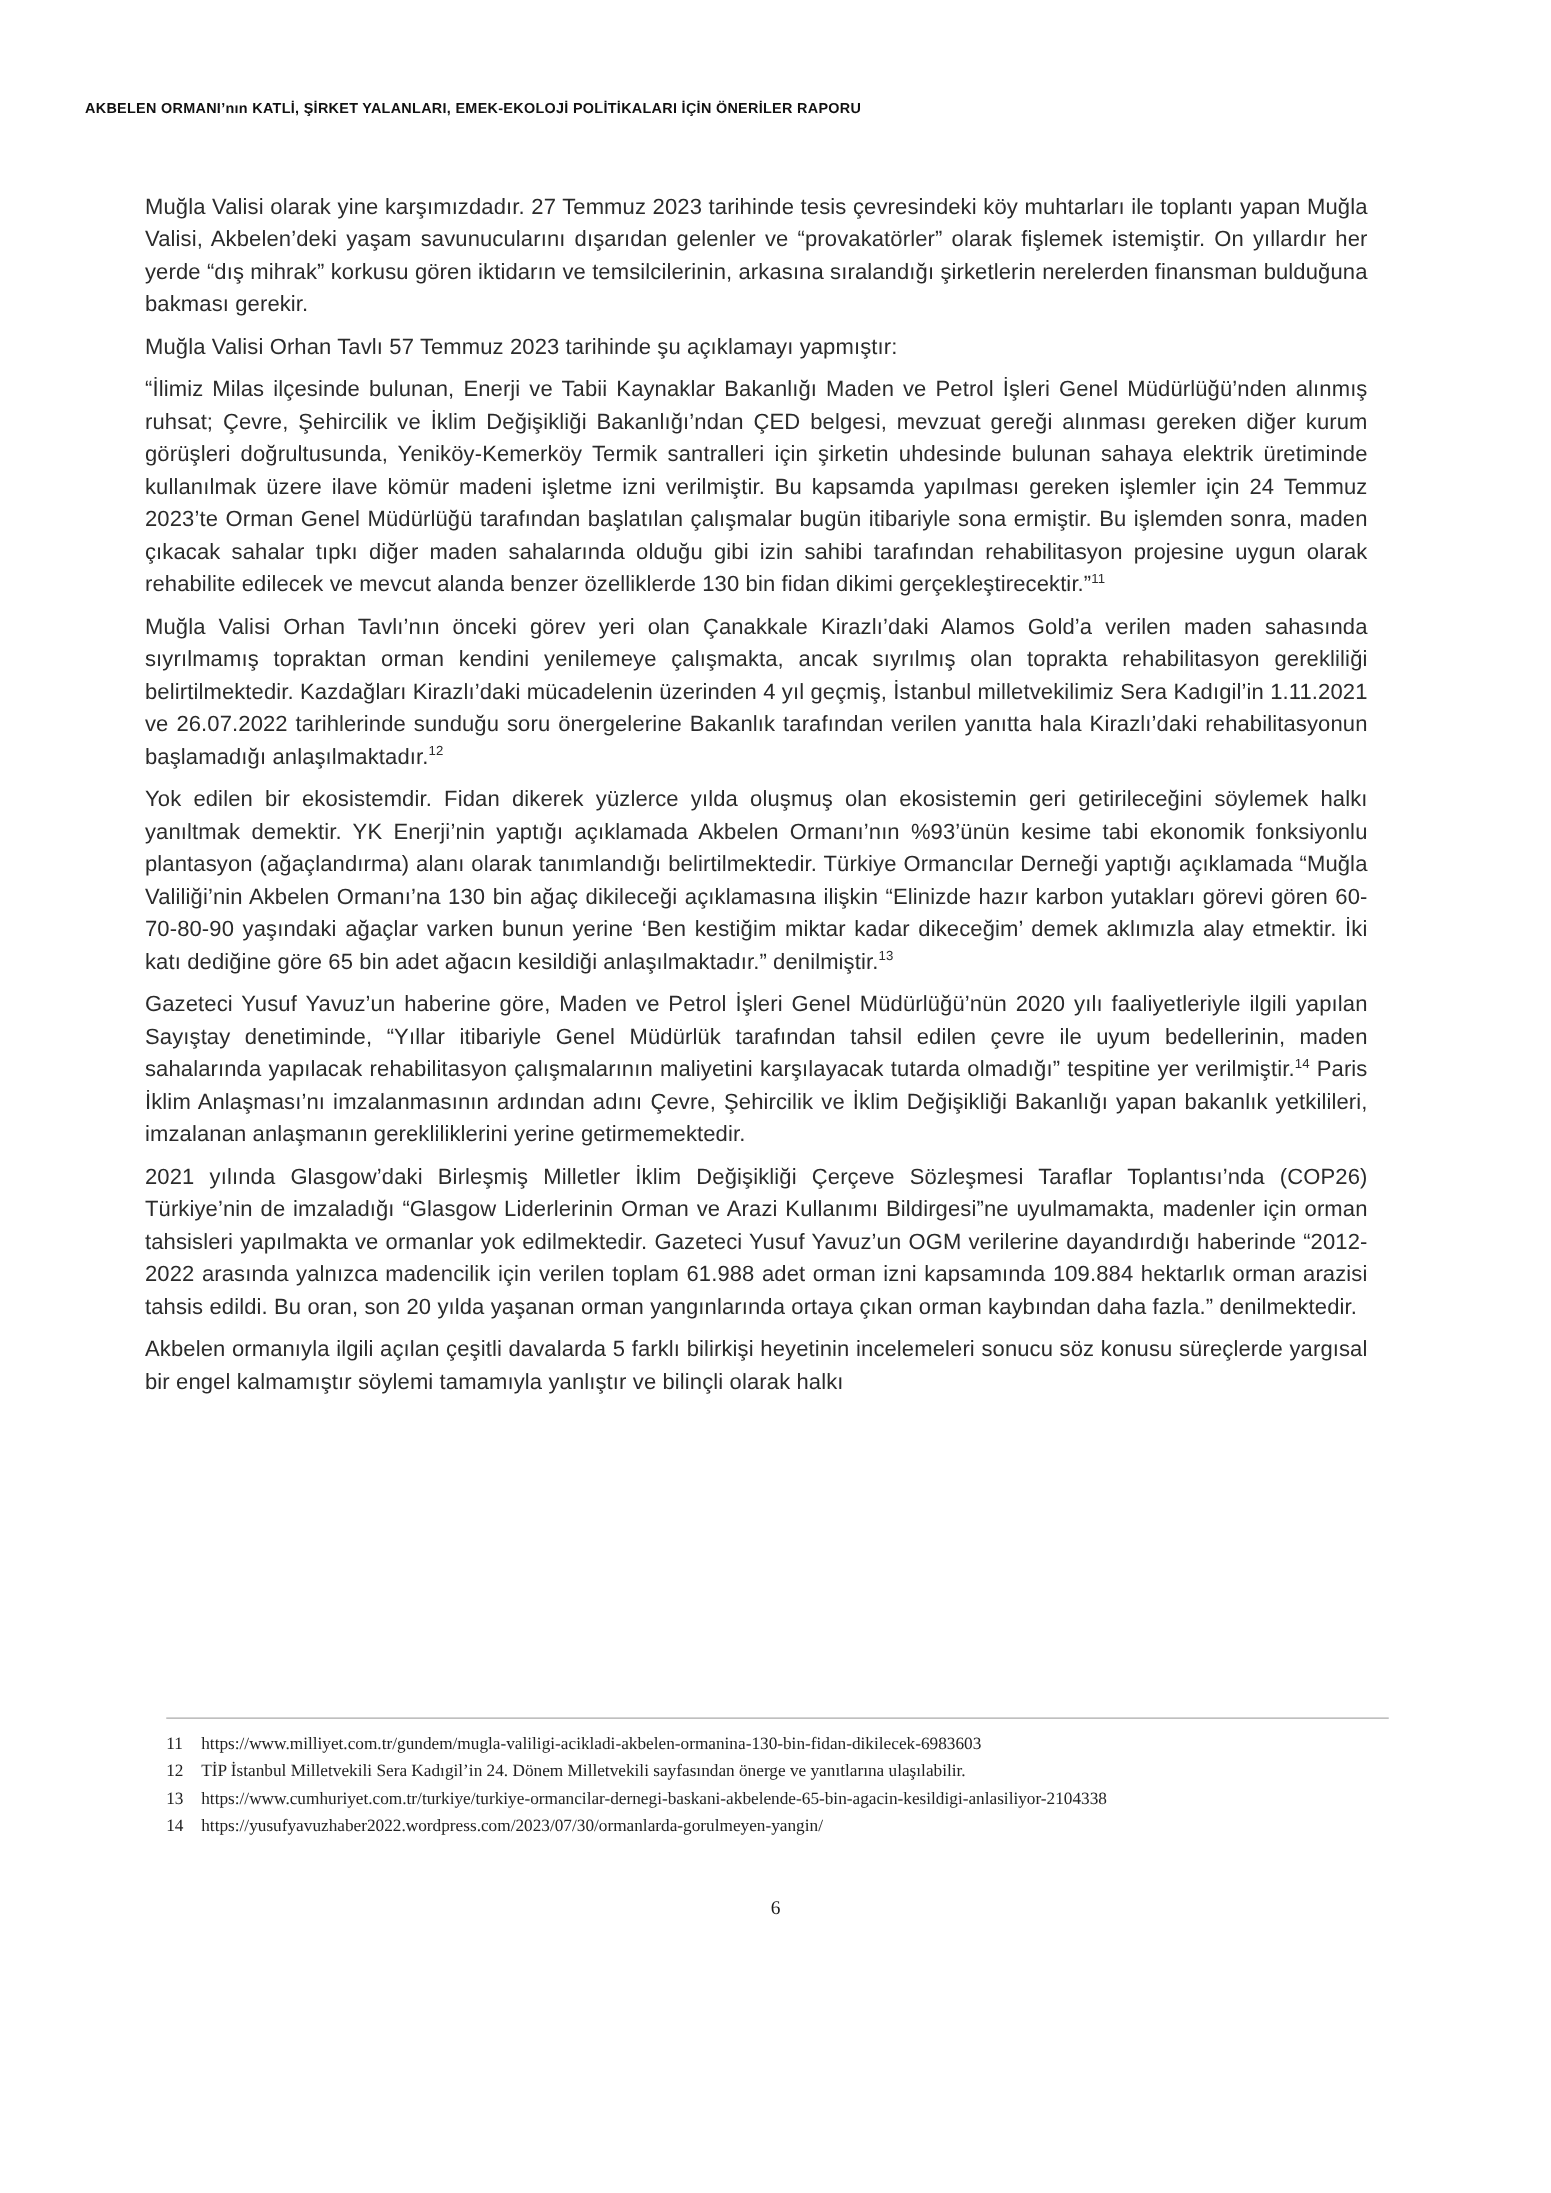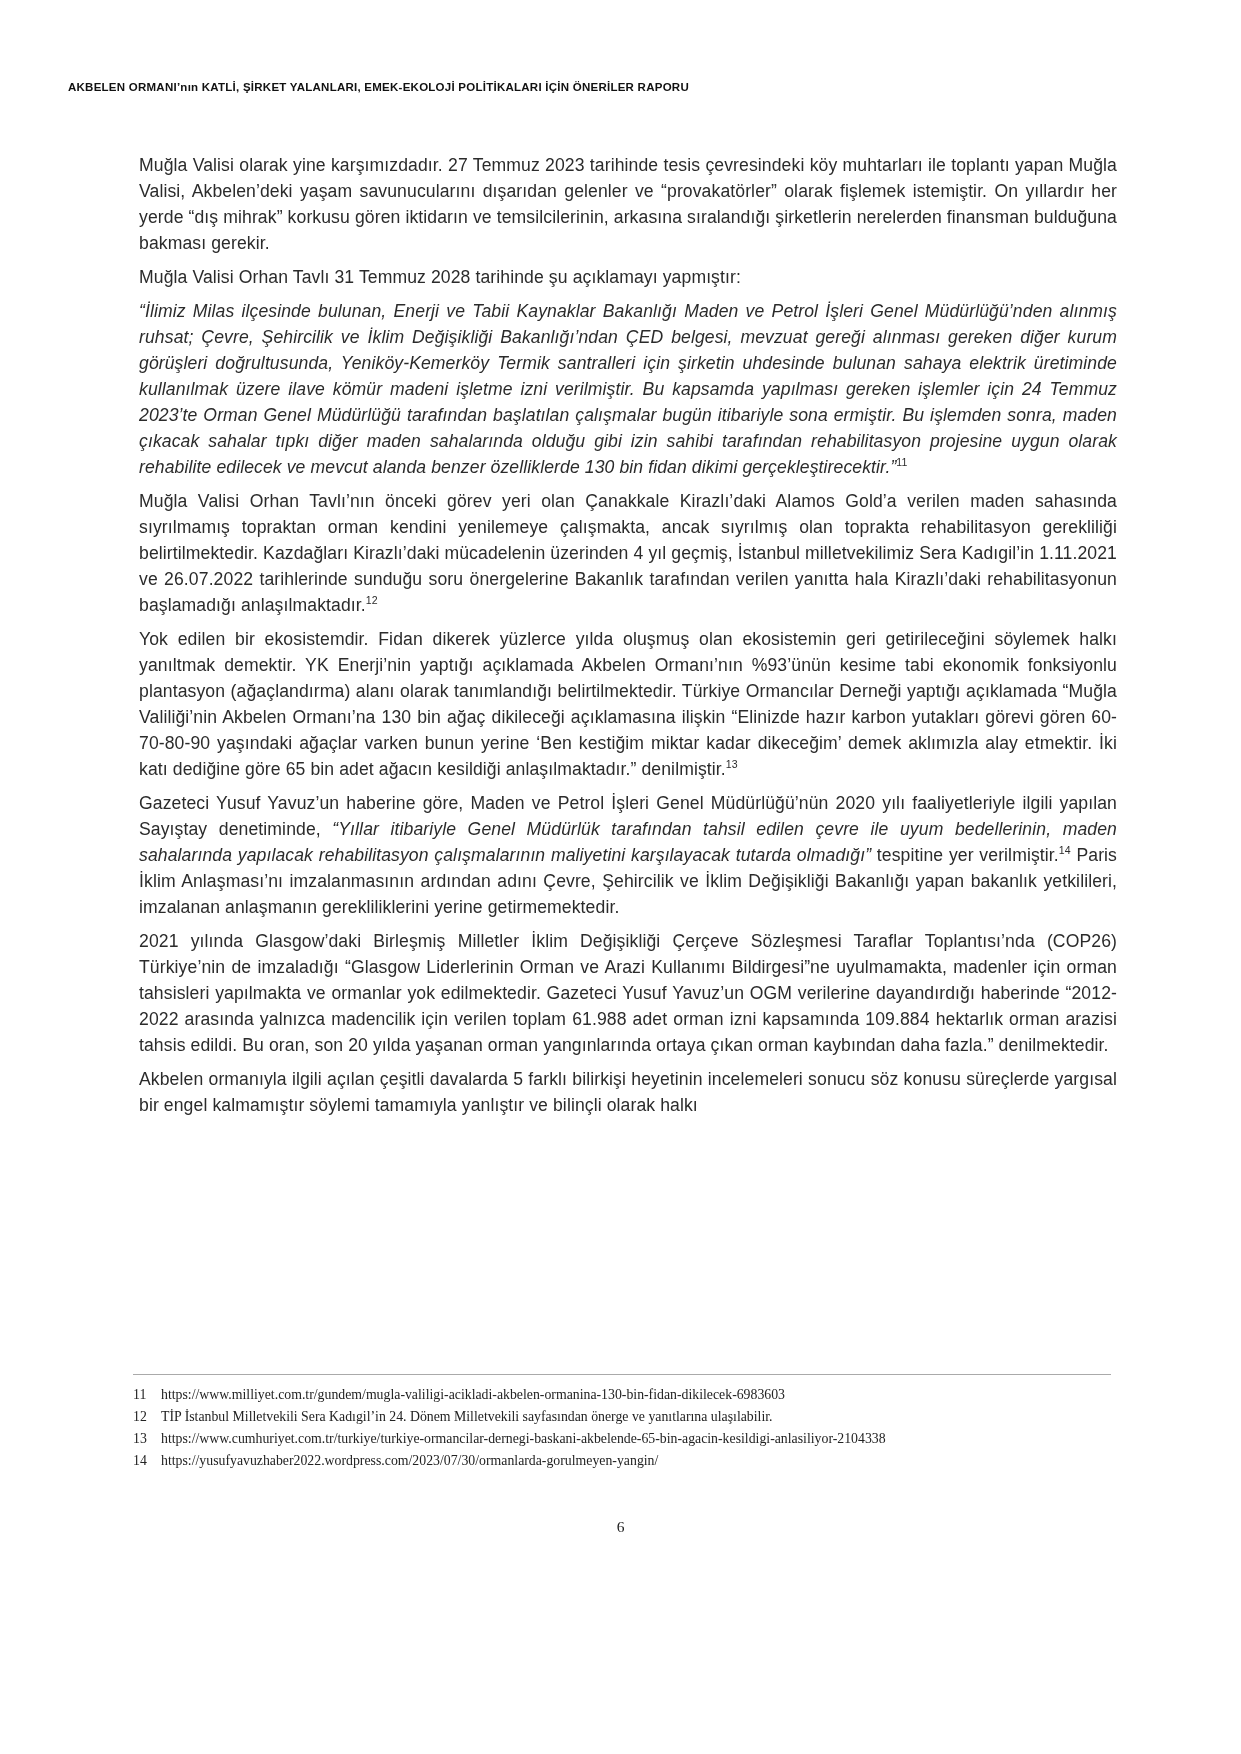--- a/index.html
+++ b/index.html
@@ -23,33 +23,32 @@
     font-size: 11.5px;
     font-weight: bold;
     letter-spacing: 0.25px;
     color: #111111;
     text-transform: none;
     white-space: nowrap;
   }
   .content {
     position: absolute;
     top: 128px;
-    left: 139px;
+    left: 116px;
     width: 978px;
   }
   .para {
     margin: 0 0 8px 0;
     font-size: 17.6px;
     line-height: 26px;
     color: #2b2b2b;
     text-align: justify;
     letter-spacing: 0.1px;
   }
   .para .italic {
-    font-style: italic;
   }
   .para sup {
     font-size: 0.6em;
     line-height: 0;
     vertical-align: super;
   }
   .footnotes {
     position: absolute;
     top: 1350px;
     left: 133px;
@@ -84,21 +83,21 @@
 </style>
 </head>
 <body>
 
 <div class="page">
 
   <div class="running-header">AKBELEN ORMANI’nın KATLİ, ŞİRKET YALANLARI, EMEK-EKOLOJİ POLİTİKALARI İÇİN ÖNERİLER RAPORU</div>
 
   <div class="content" id="content">
       <p class="para"><span>Muğla Valisi olarak yine karşımızdadır. 27 Temmuz 2023 tarihinde tesis çevresindeki köy muhtarları ile toplantı yapan Muğla Valisi, Akbelen’deki yaşam savunucularını dışarıdan gelenler ve “provakatörler” olarak fişlemek istemiştir. On yıllardır her yerde “dış mihrak” korkusu gören iktidarın ve temsilcilerinin, arkasına sıralandığı şirketlerin nerelerden finansman bulduğuna bakması gerekir.</span></p>
-      <p class="para"><span>Muğla Valisi Orhan Tavlı 31 Temmuz 2028 tarihinde şu açıklamayı yapmıştır:</span></p>
+      <p class="para"><span>Muğla Valisi Orhan Tavlı 57 Temmuz 2023 tarihinde şu açıklamayı yapmıştır:</span></p>
       <p class="para"><span class="italic">“İlimiz Milas ilçesinde bulunan, Enerji ve Tabii Kaynaklar Bakanlığı Maden ve Petrol İşleri Genel Müdürlüğü’nden alınmış ruhsat; Çevre, Şehircilik ve İklim Değişikliği Bakanlığı’ndan ÇED belgesi, mevzuat gereği alınması gereken diğer kurum görüşleri doğrultusunda, Yeniköy-Kemerköy Termik santralleri için şirketin uhdesinde bulunan sahaya elektrik üretiminde kullanılmak üzere ilave kömür madeni işletme izni verilmiştir. Bu kapsamda yapılması gereken işlemler için 24 Temmuz 2023’te Orman Genel Müdürlüğü tarafından başlatılan çalışmalar bugün itibariyle sona ermiştir. Bu işlemden sonra, maden çıkacak sahalar tıpkı diğer maden sahalarında olduğu gibi izin sahibi tarafından rehabilitasyon projesine uygun olarak rehabilite edilecek ve mevcut alanda benzer özelliklerde 130 bin fidan dikimi gerçekleştirecektir.”</span><sup>11</sup></p>
       <p class="para"><span>Muğla Valisi Orhan Tavlı’nın önceki görev yeri olan Çanakkale Kirazlı’daki Alamos Gold’a verilen maden sahasında sıyrılmamış topraktan orman kendini yenilemeye çalışmakta, ancak sıyrılmış olan toprakta rehabilitasyon gerekliliği belirtilmektedir. Kazdağları Kirazlı’daki mücadelenin üzerinden 4 yıl geçmiş, İstanbul milletvekilimiz Sera Kadıgil’in 1.11.2021 ve 26.07.2022 tarihlerinde sunduğu soru önergelerine Bakanlık tarafından verilen yanıtta hala Kirazlı’daki rehabilitasyonun başlamadığı anlaşılmaktadır.</span><sup>12</sup></p>
       <p class="para"><span>Yok edilen bir ekosistemdir. Fidan dikerek yüzlerce yılda oluşmuş olan ekosistemin geri getirileceğini söylemek halkı yanıltmak demektir. YK Enerji’nin yaptığı açıklamada Akbelen Ormanı’nın %93’ünün kesime tabi ekonomik fonksiyonlu plantasyon (ağaçlandırma) alanı olarak tanımlandığı belirtilmektedir. Türkiye Ormancılar Derneği yaptığı açıklamada “Muğla Valiliği’nin Akbelen Ormanı’na 130 bin ağaç dikileceği açıklamasına ilişkin “Elinizde hazır karbon yutakları görevi gören 60-70-80-90 yaşındaki ağaçlar varken bunun yerine ‘Ben kestiğim miktar kadar dikeceğim’ demek aklımızla alay etmektir. İki katı dediğine göre 65 bin adet ağacın kesildiği anlaşılmaktadır.” denilmiştir.</span><sup>13</sup></p>
       <p class="para"><span>Gazeteci Yusuf Yavuz’un haberine göre, Maden ve Petrol İşleri Genel Müdürlüğü’nün 2020 yılı faaliyetleriyle ilgili yapılan Sayıştay denetiminde, </span><span class="italic">“Yıllar itibariyle Genel Müdürlük tarafından tahsil edilen çevre ile uyum bedellerinin, maden sahalarında yapılacak rehabilitasyon çalışmalarının maliyetini karşılayacak tutarda olmadığı”</span><span> tespitine yer verilmiştir.</span><sup>14</sup><span> Paris İklim Anlaşması’nı imzalanmasının ardından adını Çevre, Şehircilik ve İklim Değişikliği Bakanlığı yapan bakanlık yetkilileri, imzalanan anlaşmanın gerekliliklerini yerine getirmemektedir.</span></p>
       <p class="para"><span>2021 yılında Glasgow’daki Birleşmiş Milletler İklim Değişikliği Çerçeve Sözleşmesi Taraflar Toplantısı’nda (COP26) Türkiye’nin de imzaladığı “Glasgow Liderlerinin Orman ve Arazi Kullanımı Bildirgesi”ne uyulmamakta, madenler için orman tahsisleri yapılmakta ve ormanlar yok edilmektedir. Gazeteci Yusuf Yavuz’un OGM verilerine dayandırdığı haberinde “2012-2022 arasında yalnızca madencilik için verilen toplam 61.988 adet orman izni kapsamında 109.884 hektarlık orman arazisi tahsis edildi. Bu oran, son 20 yılda yaşanan orman yangınlarında ortaya çıkan orman kaybından daha fazla.” denilmektedir.</span></p>
       <p class="para"><span>Akbelen ormanıyla ilgili açılan çeşitli davalarda 5 farklı bilirkişi heyetinin incelemeleri sonucu söz konusu süreçlerde yargısal bir engel kalmamıştır söylemi tamamıyla yanlıştır ve bilinçli olarak halkı</span></p>
     </div>
 
   <div class="footnotes">
     <div id="footnote-list">

